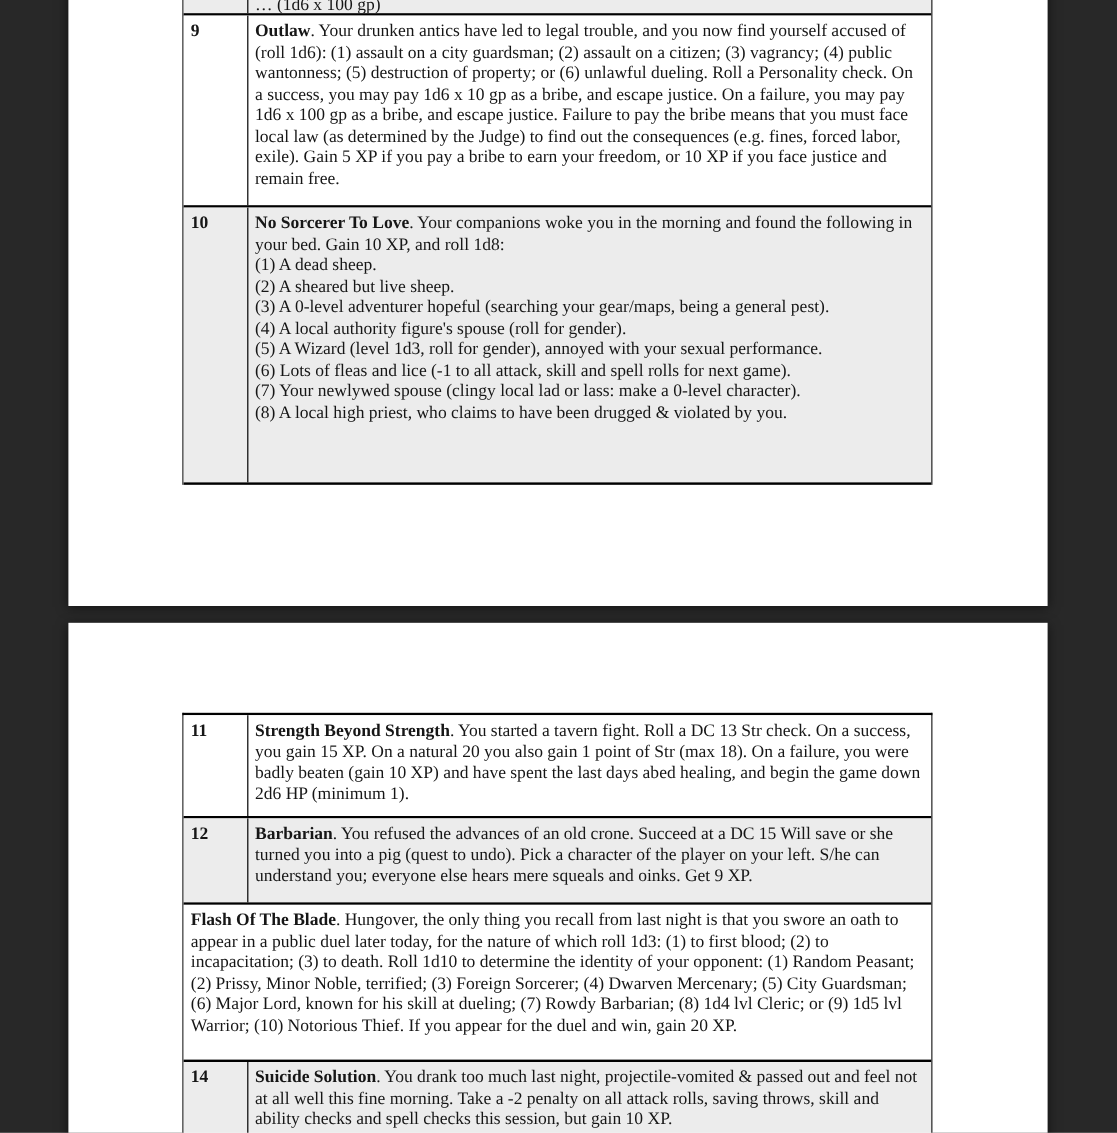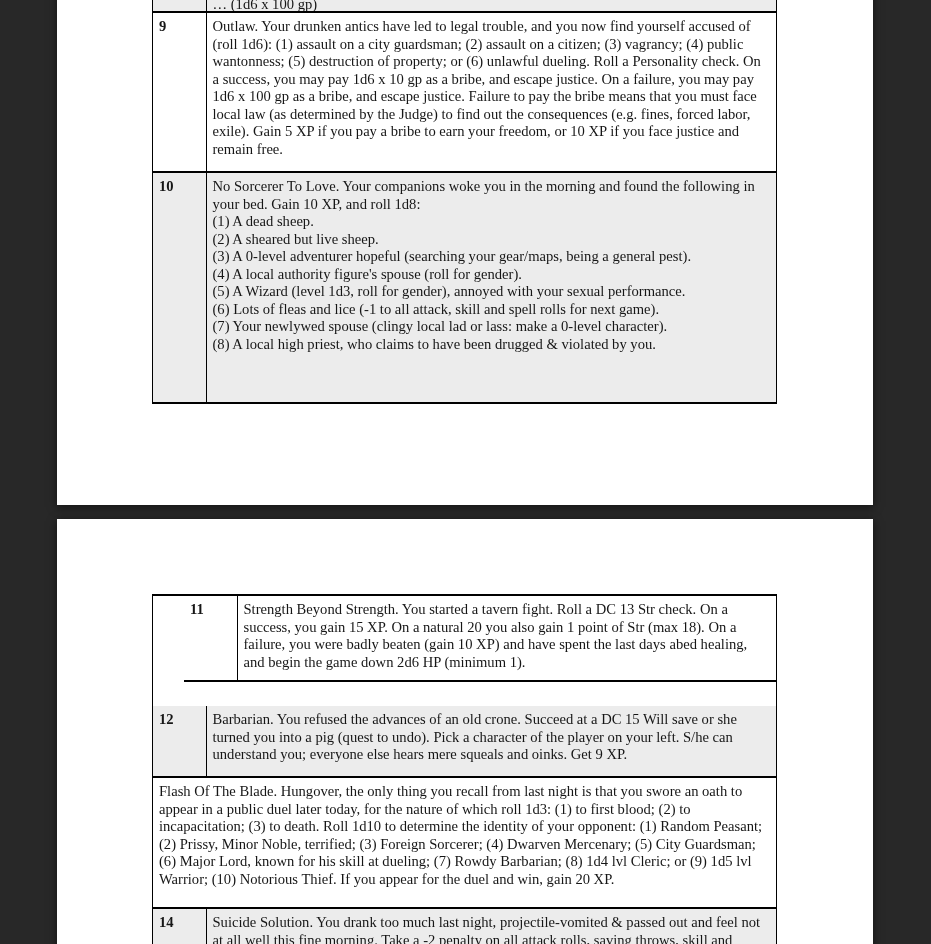--- a/index.html
+++ b/index.html
@@ -51,31 +51,31 @@
     line-height: 17.5px;
   }
   .cell-desc {
     flex: 1;
     min-width: 0;
     padding: 5px 9px 3px 6px;
     font-size: 14.6px;
     line-height: 17.5px;
   }
   .cell-desc .txt { white-space: pre-line; }
-  .cell-desc b { font-weight: normal; }
+  .cell-desc b { font-weight: bold; }
 
   
   .partial { height: 32px; overflow: hidden; }
   .partial .cell-desc { padding-top: 0; padding-bottom: 0; }
   .partial .frag { display: block; margin-top: 17px; }
 
   #row9  { min-height: 158px; }
   #row10 { min-height: 229px; }
-  #row11 { min-height: 84px; margin-left: 31px; }
-  #row12 { min-height: 70px; margin-top: 24px; }
+  #row11 { min-height: 84px; }
+  #row12 { min-height: 70px; }
   #row13 { min-height: 129px; }
   #row14 { min-height: 131px; border-bottom: none; }
 </style>
 </head>
 <body>
 
 <div class="viewport">
 
   <div class="page" id="page1">
     <div class="dtable" id="table1">

